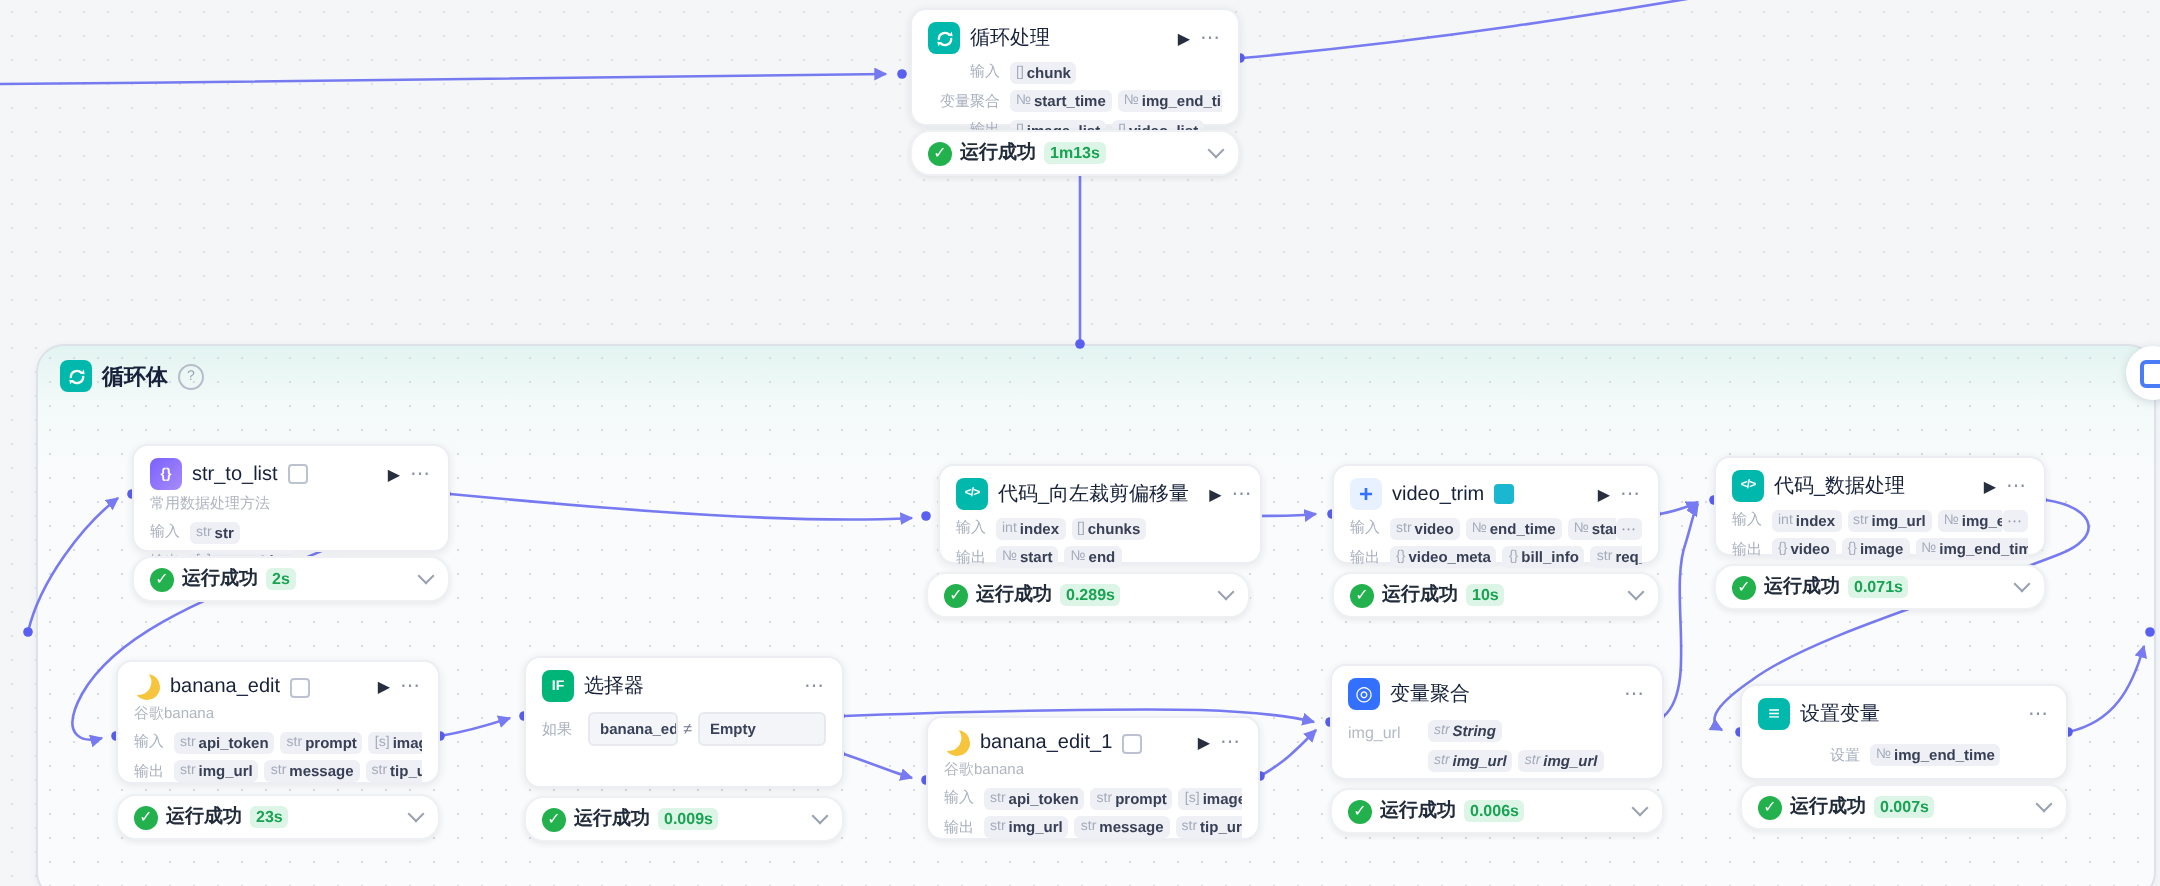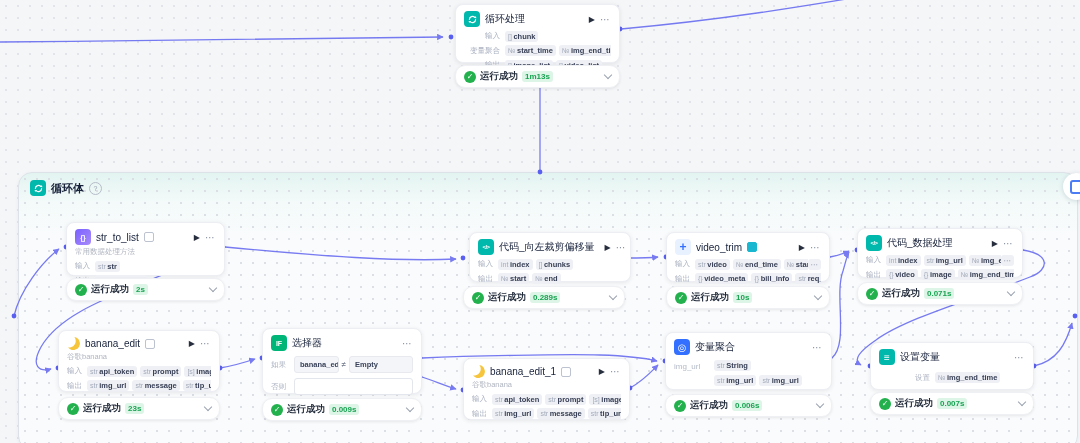--- a/index.html
+++ b/index.html
@@ -52,21 +52,21 @@
   .selrow{display:flex;align-items:center;margin:5px 8px 0 8px;gap:3px;}
   .condbox{flex:1;height:15px;background:#f4f5f8;border:1px solid #e7e9ef;border-radius:3px;
     font-size:7.5px;color:#39425a;display:flex;align-items:center;padding:0 5px;font-weight:700;overflow:hidden;white-space:nowrap;}
   .condbox.rightbox{flex:none;width:52px;}
   .op{font-size:8px;color:#6e7689;flex:none;}
   .emptybox{flex:1;height:15px;background:#fff;border:1px solid #e3e6ec;border-radius:3px;}
   
   .aggwrap{display:flex;padding:0 8px;margin-top:5px;}
   .agglabel{font-size:8px;color:#b4bac6;width:40px;padding-top:2px;flex:none;}
   .aggcol{flex:1;}
-  .aggcol .tags{margin-bottom:4px;}
+  .aggcol .tags{margin-bottom:4px;font-style:italic;}
   
   .status{position:absolute;display:flex;align-items:center;gap:4px;padding:0 8px;height:21px;
     background:#fff;border:1px solid #eef0f3;border-radius:10px;box-shadow:0 1px 3px rgba(31,35,41,.09);z-index:2;}
   .chk{width:12px;height:12px;border-radius:50%;background:#23b14d;color:#fff;font-size:8px;
     display:flex;align-items:center;justify-content:center;flex:none;}
   .stx{font-size:9.5px;font-weight:600;color:#222b3a;white-space:nowrap;}
   .stime{font-size:8px;font-weight:700;color:#19a352;background:#dcf5e6;border-radius:3px;padding:1px 3px;}
   .chev{margin-left:auto;width:5px;height:5px;border-right:1.3px solid #9aa2b0;border-bottom:1.3px solid #9aa2b0;
     transform:rotate(45deg);margin-top:-3px;}
   
@@ -259,24 +259,20 @@
       <span class="ntitle">选择器</span>
       <span class="hspace"></span>
       <span class="more">⋯</span>
     </div>
     <div class="selrow">
       <span class="rlabel">如果</span>
       <span class="condbox">banana_edit - i…</span>
       <span class="op">≠</span>
       <span class="condbox rightbox">Empty</span>
     </div>
-    <div class="selrow">
-      <span class="rlabel">否则</span>
-      <span class="emptybox"></span>
-    </div>
   </div>
   <div class="status" style="left:262px;top:398px;width:142px;">
     <span class="chk">✓</span>
     <span class="stx">运行成功</span>
     <span class="stime">0.009s</span>
     <span class="chev"></span>
   </div>
 
   <div class="card" style="left:469px;top:232px;width:160px;height:48px;">
     <div class="nhead">

